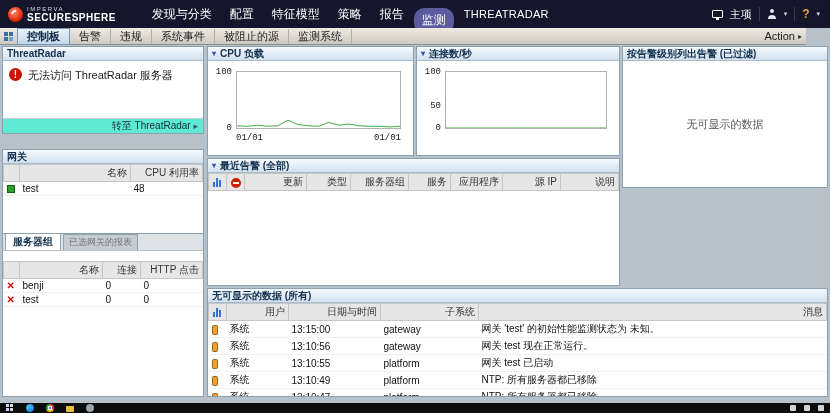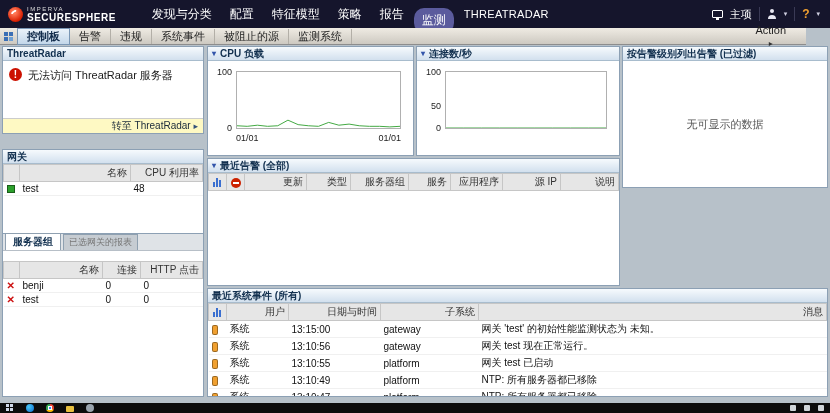--- a/index.html
+++ b/index.html
@@ -34,21 +34,21 @@
   .tabbar { position:absolute; left:0; top:28px; width:806px; height:17px;
             background:linear-gradient(#efebe3,#cdc9c1); border-bottom:1px solid #8d8d8d;
             display:flex; align-items:center; font-size:11px; color:#222; }
   .grid-icon { width:9px; height:9px; margin:0 4px 0 4px; background:
       linear-gradient(#3b6fb5,#3b6fb5) 0 0/4px 4px no-repeat,
       linear-gradient(#3b6fb5,#3b6fb5) 5px 0/4px 4px no-repeat,
       linear-gradient(#3b6fb5,#3b6fb5) 0 5px/4px 4px no-repeat,
       linear-gradient(#6fa0d5,#6fa0d5) 5px 5px/4px 4px no-repeat; }
   .tab { padding:1px 9px; cursor:pointer; border-right:1px solid #b3afa7; line-height:13px; }
   .tab.active { background:linear-gradient(#eaf2fa,#c3d7ea); border:1px solid #7a96b4; color:#102a4a; font-weight:bold; }
-  .action { margin-left:auto; padding-right:20px; display:flex; align-items:center; gap:3px; cursor:pointer;flex-direction:column; }
+  .action { margin-left:auto; padding-right:4px; display:flex; align-items:center; gap:3px; cursor:pointer; }
   .action .arr { font-size:8px; color:#333; }
 
   
   .panel { position:absolute; background:#fff; border:1px solid #8ca0b4; }
   .panel-header { height:14px; line-height:13px; padding:0 4px; font-size:10px; font-weight:bold;
                   color:#12304f; background:linear-gradient(#f6fafd,#d2e0ee); border-bottom:1px solid #a8bccd;
                   display:flex; align-items:center; gap:4px; white-space:nowrap; overflow:hidden; }
   .collapse { color:#3355aa; font-size:8px; cursor:pointer; }
 
   .p-threatradar { left:2px; top:46px; width:202px; height:88px; }
@@ -56,40 +56,40 @@
   .p-servergroups{ left:2px; top:233px; width:202px; height:164px; }
   .p-cpu      { left:207px; top:46px; width:207px; height:110px; }
   .p-conn     { left:416px; top:46px; width:204px; height:110px; }
   .p-severity { left:622px; top:46px; width:206px; height:142px; }
   .p-alerts   { left:207px; top:158px; width:413px; height:128px; }
   .p-events   { left:207px; top:288px; width:621px; height:109px; overflow:hidden; }
 
   .tr-body { padding:7px 6px; display:flex; gap:6px; font-size:11px; color:#1a1a1a; }
   .error-icon { flex:0 0 13px; width:13px; height:13px; border-radius:50%; background:#cc1100; color:#fff;
                 font-size:10px; font-weight:bold; text-align:center; line-height:13px; }
-  .panel-linkbar { position:absolute; bottom:0; left:0; right:0; height:15px; background:#fef9c3;
+  .panel-linkbar { position:absolute; bottom:0; left:0; right:0; height:15px; background:#5eead4;
                    border-top:1px solid #ccc; text-align:right; font-size:10px; line-height:14px;
                    padding-right:5px; color:#1a2a3a; cursor:pointer; }
   .panel-linkbar .arr { color:#33517a; font-size:9px; }
 
   table.tbl { width:100%; border-collapse:collapse; font-size:10px; table-layout:fixed; }
   .tbl th { background:#e6e6e6; border:1px solid #c6c6c6; text-align:right; font-weight:normal;
             color:#333; padding:1px 3px; height:13px; overflow:hidden; white-space:nowrap; }
   .tbl td { padding:1px 3px; height:12px; color:#111; overflow:hidden; white-space:nowrap; border-bottom:1px solid #f0f0f0; }
   .status-square { display:inline-block; width:8px; height:8px; border:1px solid #1a5c1a; vertical-align:middle; }
   .cross { color:#cc1111; font-weight:bold; font-size:10px; }
 
   .sg-tabs { height:17px; background:#dfe3e7; border-bottom:1px solid #b7bfc7; display:flex; align-items:flex-end; padding-left:2px; gap:2px; }
   .sg-tab { font-size:10px; padding:1px 7px; cursor:pointer; border:1px solid #8fa0b0; border-bottom:none;
             background:#fff; color:#12304f; font-weight:bold; }
   .sg-tab.inactive { background:#c6ccd2; color:#777; font-weight:normal; font-size:9px; padding:1px 5px; }
   .sg-gap { height:10px; background:#fff; }
 
   
-  .chart-body { position:absolute; top:15px; left:0; right:0; bottom:0; background:#fff; }
+  .chart-body { position:absolute; top:15px; left:0; right:0; bottom:0; background:#fff;font-family:Liberation Mono, monospace; }
   .plot { position:absolute; left:28px; top:9px; right:12px; bottom:26px; border:1px solid #b0b0b0; background:#fff; }
   .chart-svg { width:100%; height:100%; display:block; }
   .ytick { position:absolute; width:24px; text-align:right; font-size:9px; color:#222; }
   .xtick { position:absolute; bottom:12px; font-size:9px; color:#222; }
 
   .centered-empty { position:absolute; top:15px; left:0; right:0; bottom:0; display:flex;
                     align-items:center; justify-content:center; font-size:11px; color:#555; background:#fff; }
 
   
   .mini-bars { display:inline-block; width:10px; height:9px; background:
@@ -308,21 +308,21 @@
         <th>应用程序</th>
         <th>源 IP</th>
         <th>说明</th>
       </tr>
     </tbody>
       </table>
   </div>
 
   <div class="panel p-events">
     <div class="panel-header">
-      <span>最近系统事件 (所有)</span>
+      <span>无可显示的数据 (所有)</span>
     </div>
     <table class="tbl">
       <colgroup>
           <col style="width:18px">
           <col style="width:62px">
           <col style="width:92px">
           <col style="width:98px">
           <col>
         </colgroup>
       <tbody>

